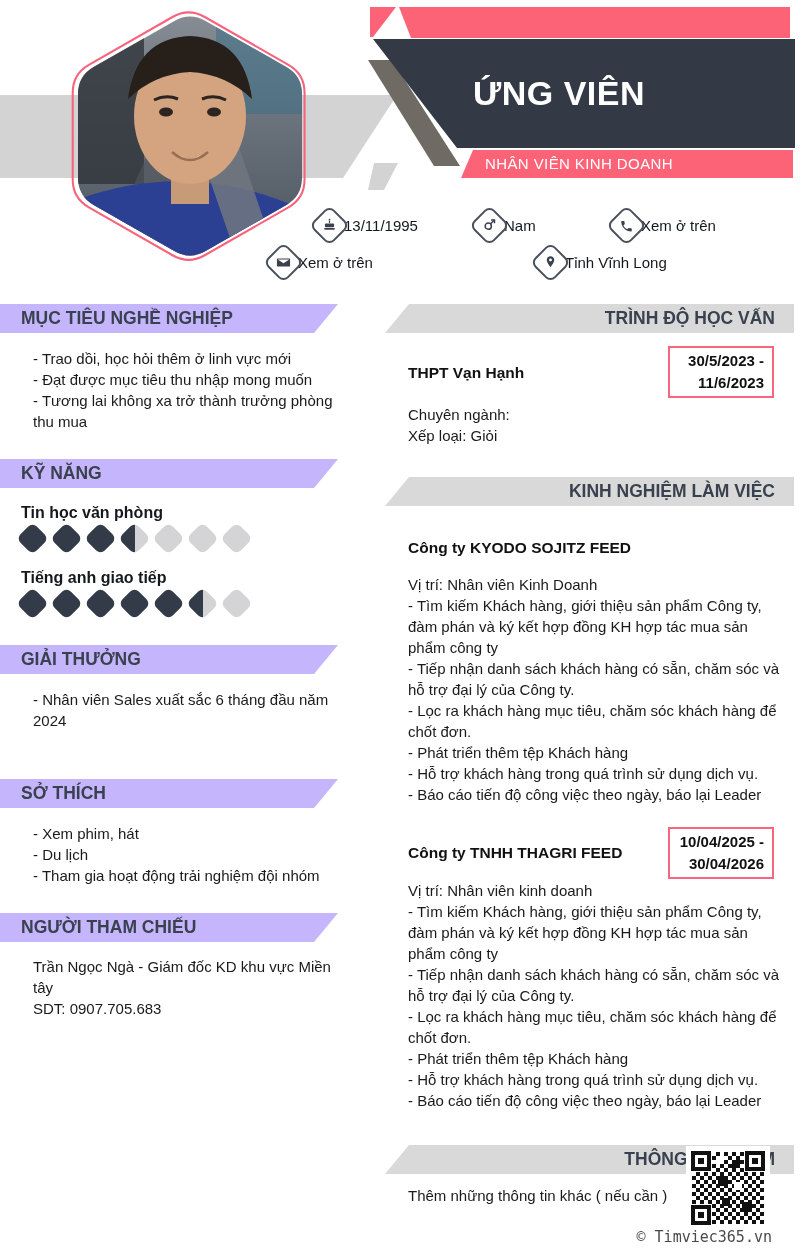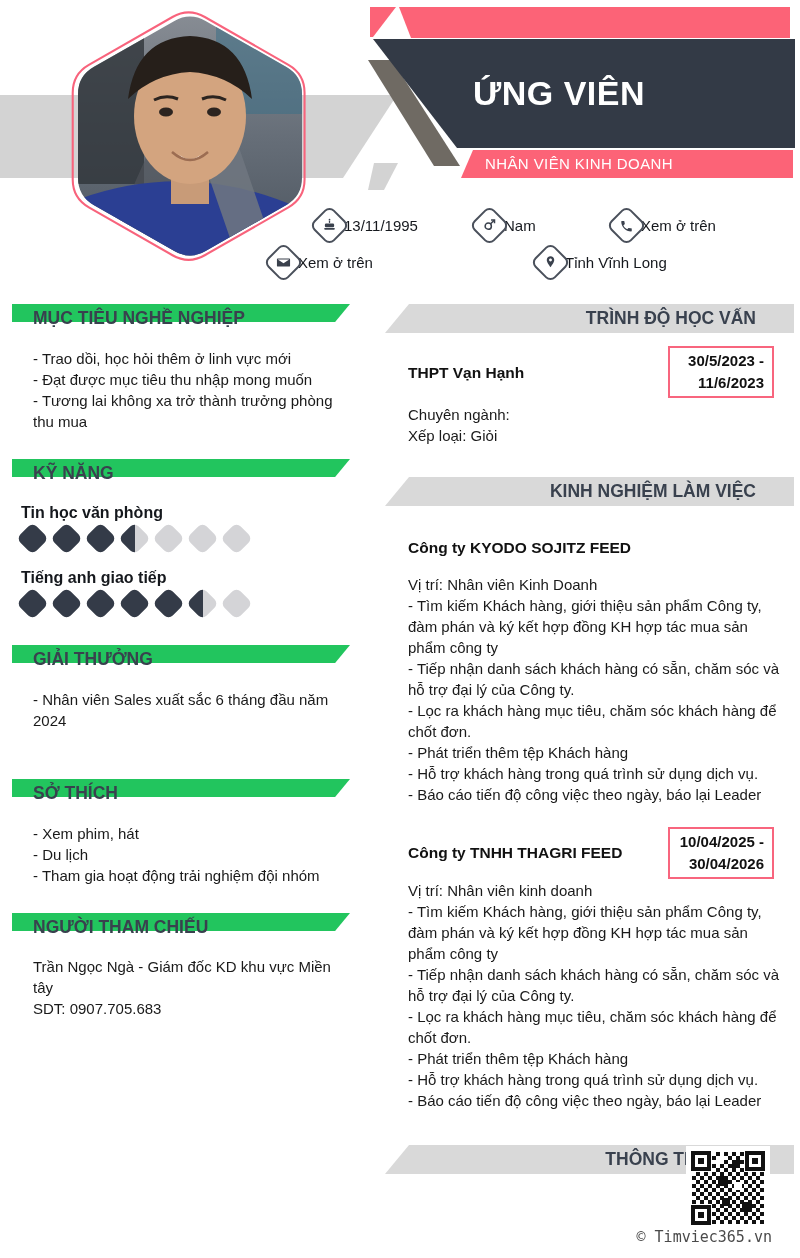--- a/index.html
+++ b/index.html
@@ -30,26 +30,26 @@
 
   
   .ci{display:flex;align-items:center;gap:0;height:29px;}
   .dicon{width:25px;height:25px;border:2px solid #4a505b;border-radius:7px;
     transform:rotate(45deg);display:flex;align-items:center;justify-content:center;flex:0 0 auto;background:#fff;}
   .dicon .g{transform:rotate(-45deg);display:flex;align-items:center;justify-content:center;}
   .dicon svg{fill:#3a414d;}
   .ci .lbl{font-size:15px;color:#15181d;white-space:nowrap;}
 
   
-  .sec-head-l{left:12px;width:338px;height:18px;background:#22c55e;
+  .sec-head-l{left:0;width:338px;height:29px;background:#c4b5fd;
     clip-path:polygon(0 0,338px 0,314px 29px,0 29px);}
   .sec-head-l span{display:block;padding-left:21px;line-height:29px;font-weight:bold;font-size:17.5px;color:#39414e;}
   .sec-head-r{left:385px;width:409px;height:29px;background:#d9d9d9;
     clip-path:polygon(24px 0,409px 0,409px 29px,0 29px);text-align:right;}
-  .sec-head-r span{display:block;padding-right:38px;line-height:29px;font-weight:bold;font-size:17.5px;color:#39414e;}
+  .sec-head-r span{display:block;padding-right:19px;line-height:29px;font-weight:bold;font-size:17.5px;color:#39414e;}
 
   
   .txt{font-size:15px;line-height:21px;color:#1a1a1a;}
   .ltxt{left:33px;width:312px;}
   .rtxt{left:408px;width:378px;}
   .skill-lbl{left:21px;font-size:16px;color:#15181d;font-weight:bold;}
   .dmrow{left:21px;display:flex;gap:11px;}
   .dm{width:23px;height:23px;border-radius:6px;background:#d4d4d7;transform:rotate(45deg);}
   .dm.full{background:#343b48;}
   .dm.half{background:linear-gradient(45deg,#343b48 50%,#d4d4d7 50%);}
@@ -260,20 +260,21 @@
     <div>- Tiếp nhận danh sách khách hàng có sẵn, chăm sóc và hỗ trợ đại lý của Công ty.</div>
     <div>- Lọc ra khách hàng mục tiêu, chăm sóc khách hàng để chốt đơn.</div>
     <div>- Phát triển thêm tệp Khách hàng</div>
     <div>- Hỗ trợ khách hàng trong quá trình sử dụng dịch vụ.</div>
     <div>- Báo cáo tiến độ công việc theo ngày, báo lại Leader</div>
   </div>
 
   <div class="abs sec-head-r" style="top:1145px;">
     <span>THÔNG TIN THÊM</span>
   </div>
+  <div class="abs txt rtxt" style="top:1185px;">Thêm những thông tin khác ( nếu cần )</div>
 
   <div class="abs qr">
     <svg width="80" height="80" viewBox="0 0 80 80">
       <defs>
         <pattern id="qrp" width="8" height="8" patternUnits="userSpaceOnUse">
           <rect width="4" height="4" fill="#111"></rect>
             <rect x="4" y="4" width="4" height="4" fill="#111"></rect>
         </pattern>
       </defs>
       <rect width="80" height="80" fill="#fff"></rect>

